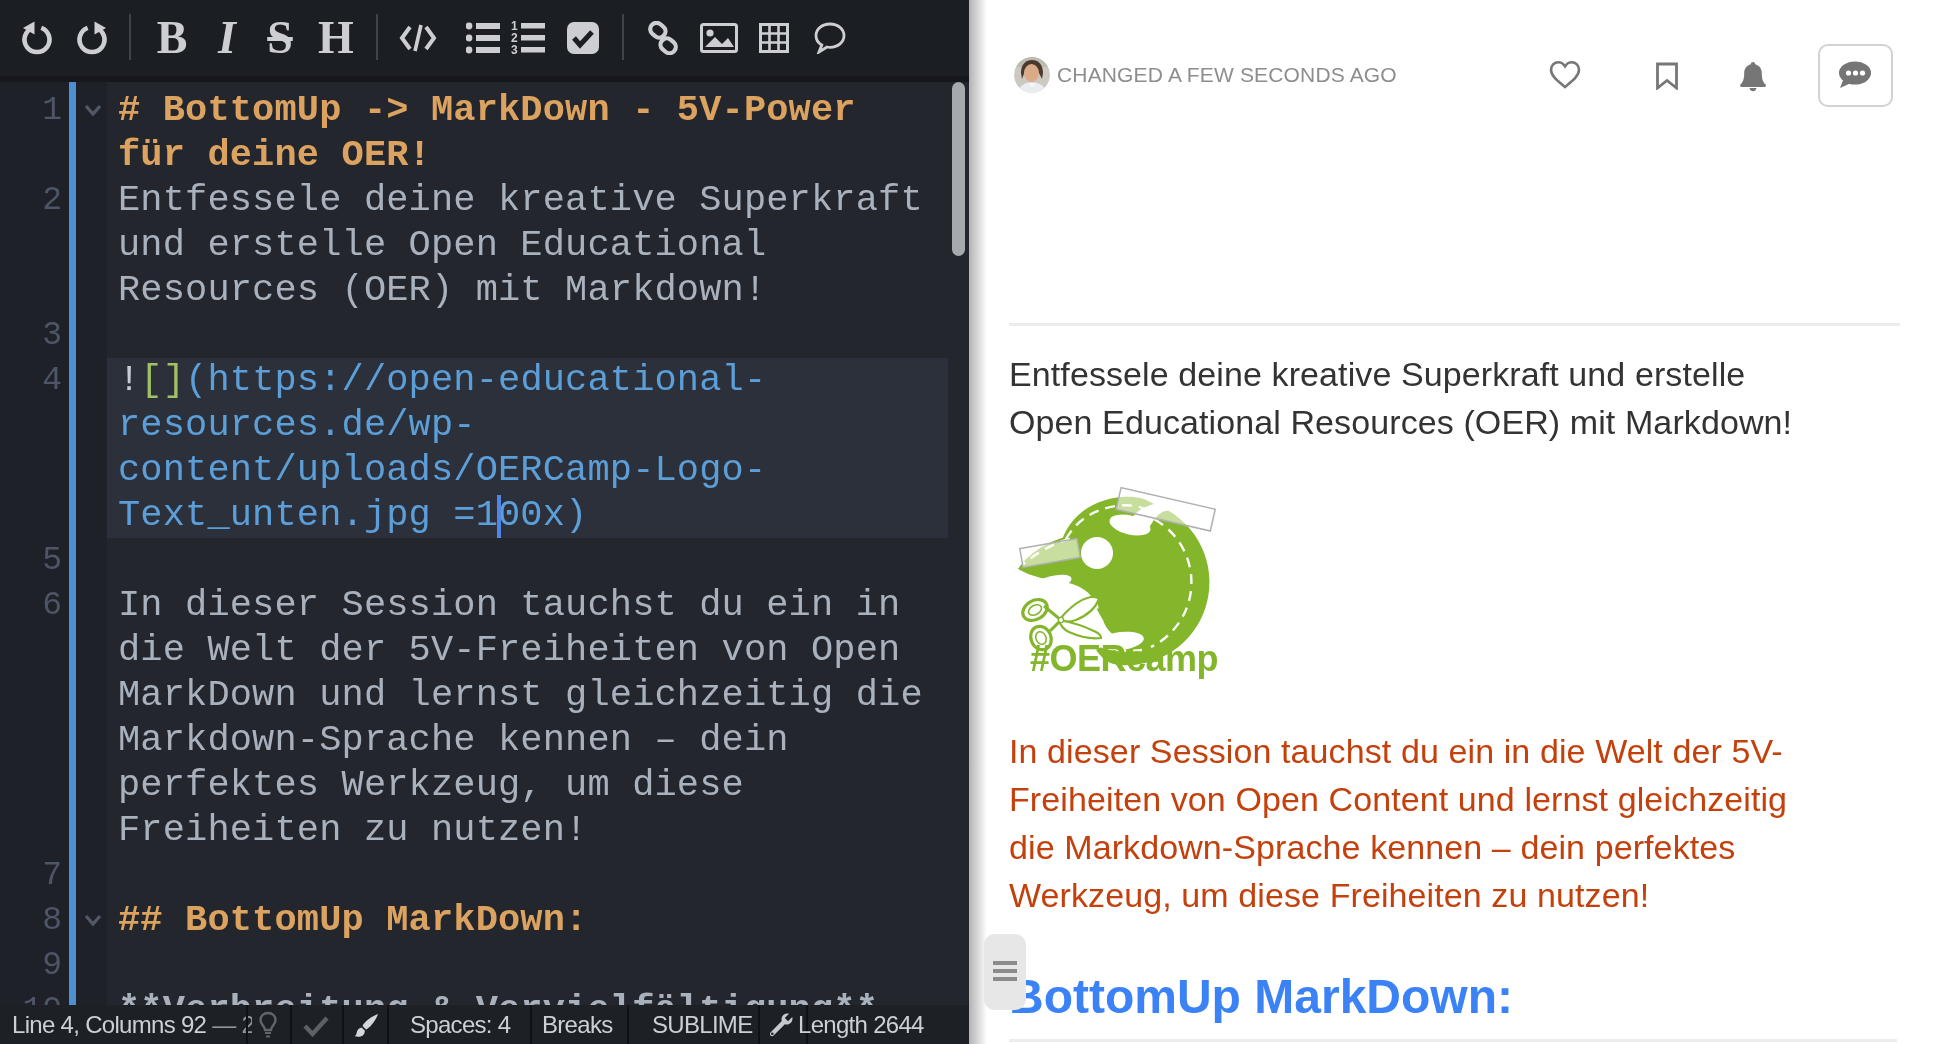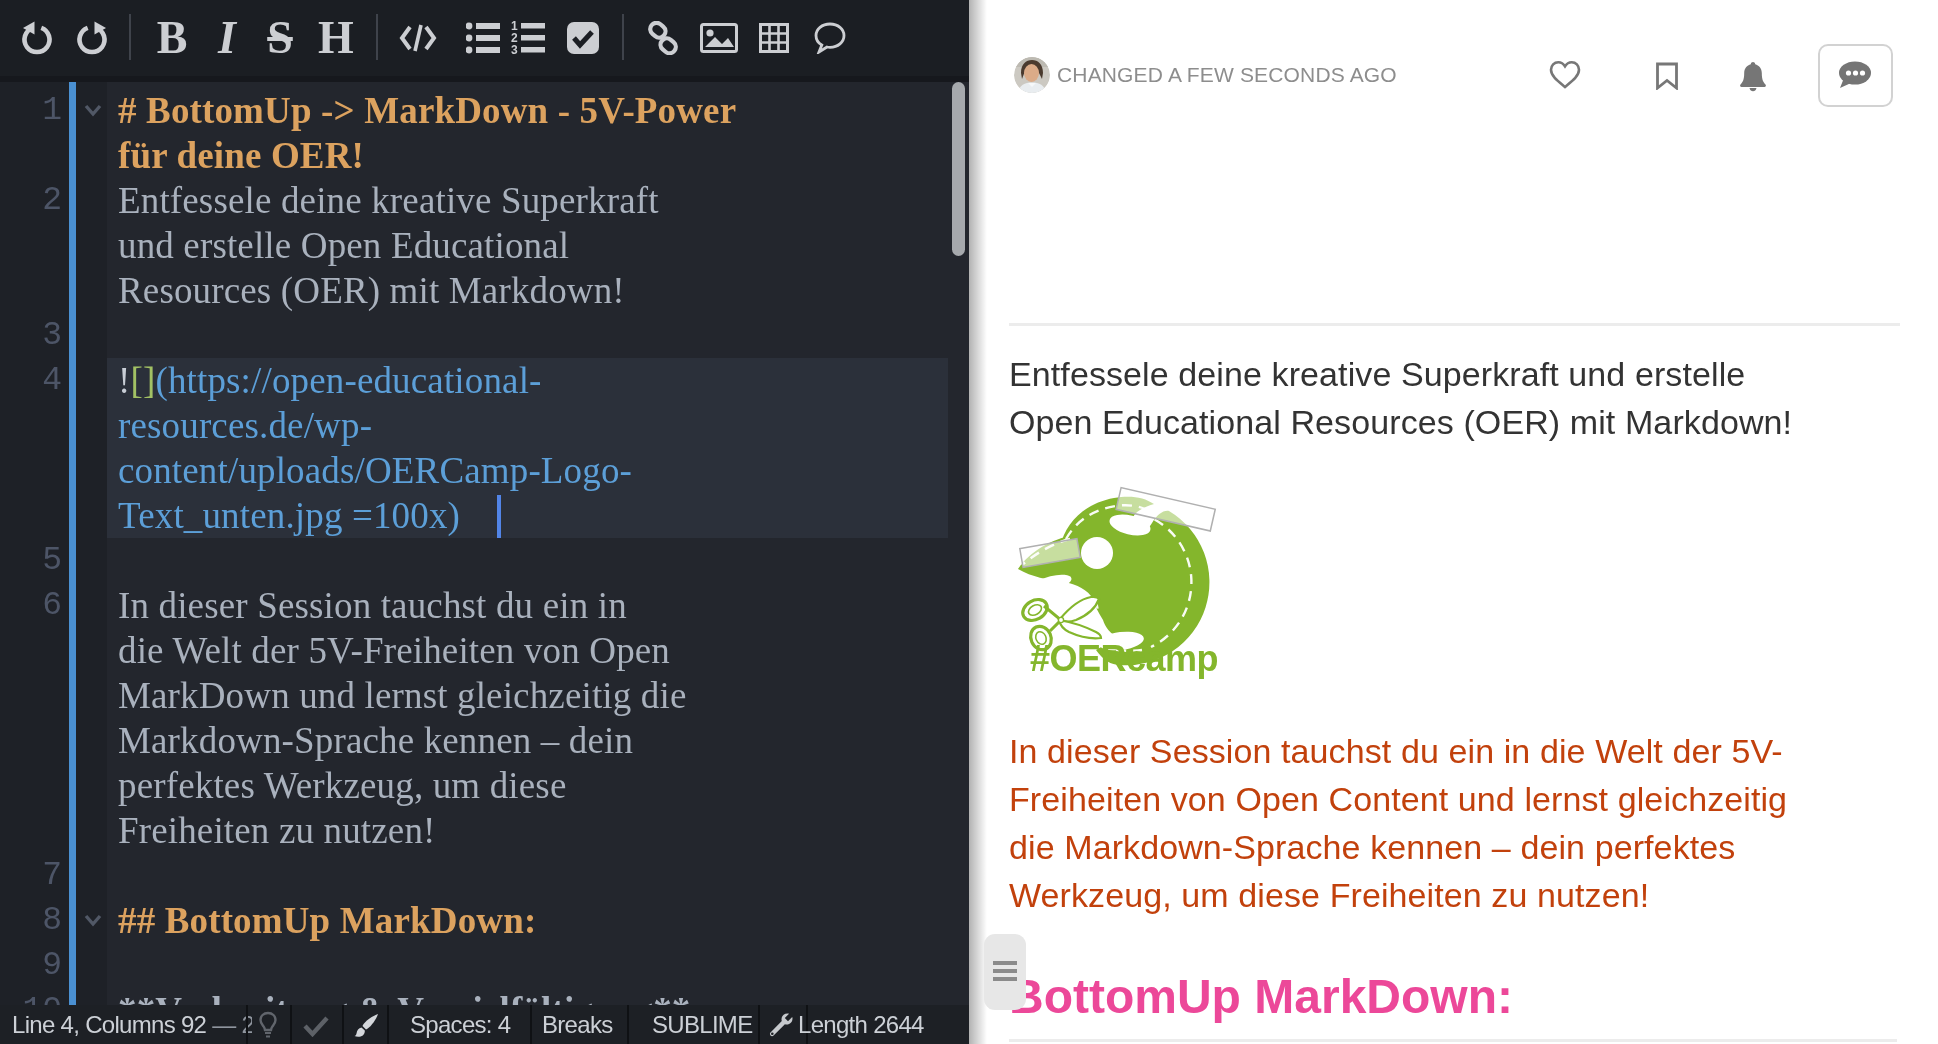--- a/index.html
+++ b/index.html
@@ -11,21 +11,21 @@
   #toolbar{position:absolute;left:0;top:0;width:969px;height:76px;background:#1b1e23;}
   #tbborder{position:absolute;left:0;top:76px;width:969px;height:6px;background:#16181d;}
   .tsep{position:absolute;top:14px;width:2px;height:46px;background:#3f434b;}
   .ticon{position:absolute;top:0;height:76px;display:flex;align-items:center;justify-content:center;color:#ccced2;}
   .tletter{font-family:"Liberation Serif",serif;font-size:46px;font-weight:bold;line-height:76px;text-align:center;}
   #gutter{position:absolute;left:0;top:82px;width:107px;height:923px;background:#1e2127;}
   #bluebar{position:absolute;left:69px;top:82px;width:7px;height:923px;background:#4a90d2;}
   #activeline{position:absolute;left:107px;top:358px;width:841px;height:180px;background:#2b303a;}
   .lnum{position:absolute;width:62px;text-align:right;font-family:"Liberation Mono",monospace;
         font-size:33px;line-height:45px;color:#4d5567;}
-  .crow{position:absolute;left:118px;white-space:pre;font-family:Liberation Serif, serif;
+  .crow{position:absolute;left:118px;white-space:pre;font-family:Liberation Mono, monospace;
         font-size:37px;line-height:45px;color:#a9b1bd;letter-spacing:0.15px;}
   .org{color:#dca25f;font-weight:bold;}
   .blu{color:#5c9fd8;}
   .grn{color:#a2c164;}
   .bng{color:#c8cdd5;}
   .chev{position:absolute;left:83px;width:20px;height:45px;color:#515866;}
   #cursor{position:absolute;left:497px;top:495px;width:4px;height:43px;background:#5285e8;}
   #scrollthumb{position:absolute;left:952px;top:82px;width:13px;height:174px;background:#a6a9ad;border-radius:7px;}
   
   #statusbar{position:absolute;left:0;top:1005px;width:969px;height:39px;background:#1d2025;overflow:hidden;}
@@ -35,21 +35,21 @@
   #preview{position:absolute;left:969px;top:0;width:969px;height:1044px;background:#fff;}
   #lshadow{position:absolute;left:0;top:0;width:18px;height:1044px;
            background:linear-gradient(to right, rgba(0,0,0,0.30), rgba(0,0,0,0));}
   #avatar{position:absolute;left:45px;top:57px;width:36px;height:36px;border-radius:50%;overflow:hidden;}
   #meta{position:absolute;left:88px;top:63px;font-size:21px;color:#8d8d8d;letter-spacing:0.15px;}
   #h1{position:absolute;left:40px;top:142px;width:900px;font-size:64px;font-weight:bold;
       color:#333;line-height:80px;letter-spacing:0px;}
   #hr1{position:absolute;left:40px;top:323px;width:891px;height:3px;background:#ececec;}
   #p1{position:absolute;left:40px;top:350px;width:920px;font-size:34px;line-height:48px;color:#333;letter-spacing:0.1px;}
   #p2{position:absolute;left:40px;top:727px;width:920px;font-size:34px;line-height:48px;color:#c2410c;letter-spacing:0.1px;}
-  #h2{position:absolute;left:40px;top:969px;font-size:48px;font-weight:bold;color:#ec4899;}
+  #h2{position:absolute;left:40px;top:969px;font-size:48px;font-weight:bold;color:#3b82f6;}
   #hr2{position:absolute;left:40px;top:1039px;width:888px;height:3px;background:#ececec;}
   #handle{position:absolute;left:15px;top:934px;width:42px;height:76px;background:#e7e7e7;border-radius:11px;}
   .hline{position:absolute;left:9px;width:24px;height:4px;background:#8b8b8b;}
 </style>
 </head>
 <body>
 <div id="editor">
   <div id="toolbar">
     <div class="ticon" style="left:19px;width:36px">
         <svg width="34" height="34" viewBox="0 0 34 34">

